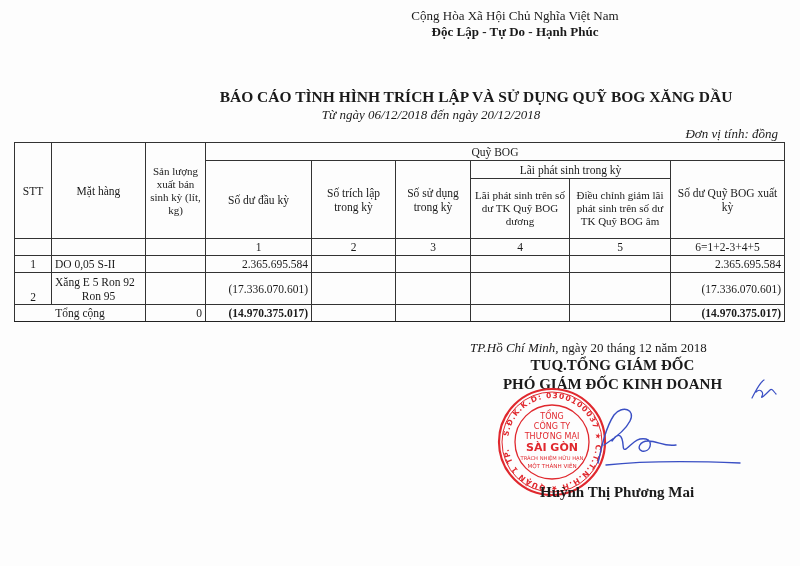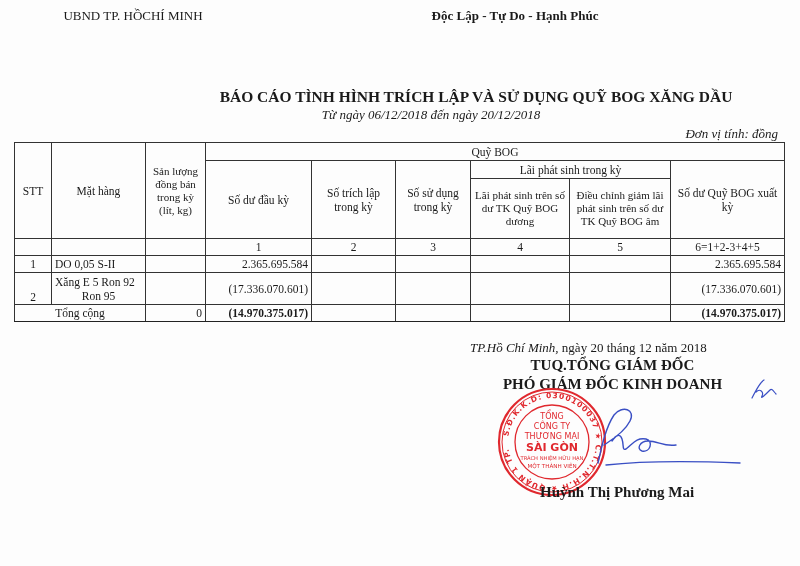--- a/index.html
+++ b/index.html
@@ -40,24 +40,24 @@
   #sig-name { left:540px; top:484px; font-size:15px; font-weight:bold; }
 
   #stamp { left:496px; top:386px; width:112px; height:112px; }
   #scribble { left:592px; top:405px; width:150px; height:70px; }
   #mini-sign { left:748px; top:378px; width:30px; height:22px; }
 </style>
 </head>
 <body>
 
 <div id="hdr-left" class="abs center">
-  <div>UBND TP. HỒCHÍ MINH</div>
 </div>
 
 <div id="hdr-right" class="abs center">
+  <div>Cộng Hòa Xã Hội Chủ Nghĩa Việt Nam</div>
   <div class="bold">Độc Lập - Tự Do - Hạnh Phúc</div>
 </div>
 
 <div id="title" class="abs">BÁO CÁO TÌNH HÌNH TRÍCH LẬP VÀ SỬ DỤNG QUỸ BOG XĂNG DẦU</div>
 <div id="subtitle" class="abs">Từ ngày 06/12/2018 đến ngày 20/12/2018</div>
 <div id="unit" class="abs">Đơn vị tính: đồng</div>
 
 <table class="rpt">
   <colgroup>
     <col style="width:37px">
@@ -67,21 +67,21 @@
     <col style="width:84px">
     <col style="width:75px">
     <col style="width:99px">
     <col style="width:101px">
     <col style="width:114px">
   </colgroup>
   <tbody>
       <tr style="height:18px">
     <td class="h" rowspan="3">STT</td>
     <td class="h" rowspan="3">Mặt hàng</td>
-    <td class="h" rowspan="3" style="font-size:11px;line-height:13px">Sản lượng đồng bán trong kỳ (lít, kg)</td>
+    <td class="h" rowspan="3" style="font-size:11px;line-height:13px">Sản lượng xuất bán sinh kỳ (lít, kg)</td>
     <td class="h" colspan="6">Quỹ BOG</td>
   </tr>
   <tr style="height:18px">
     <td class="h" rowspan="2">Số dư đầu kỳ</td>
     <td class="h" rowspan="2">Số trích lập trong kỳ</td>
     <td class="h" rowspan="2">Số sử dụng trong kỳ</td>
     <td class="h" colspan="2">Lãi phát sinh trong kỳ</td>
     <td class="h" rowspan="2">Số dư Quỹ BOG xuất kỳ</td>
   </tr>
   <tr style="height:60px">

